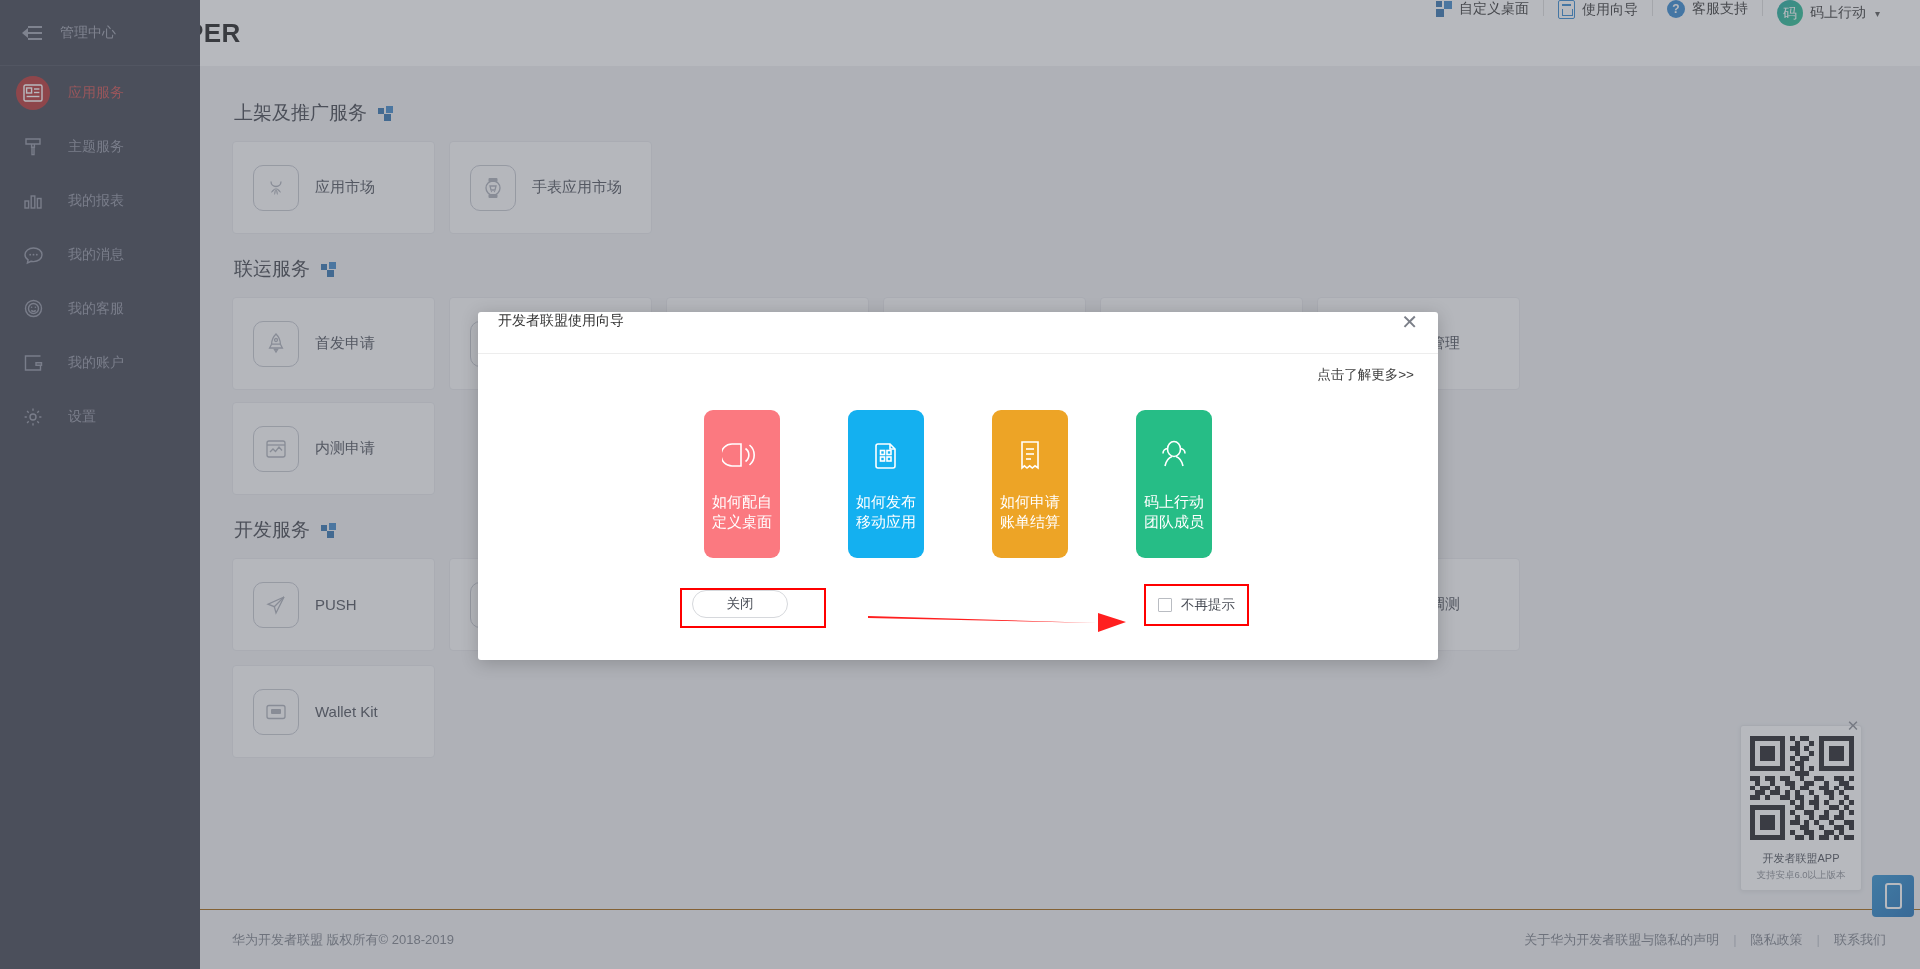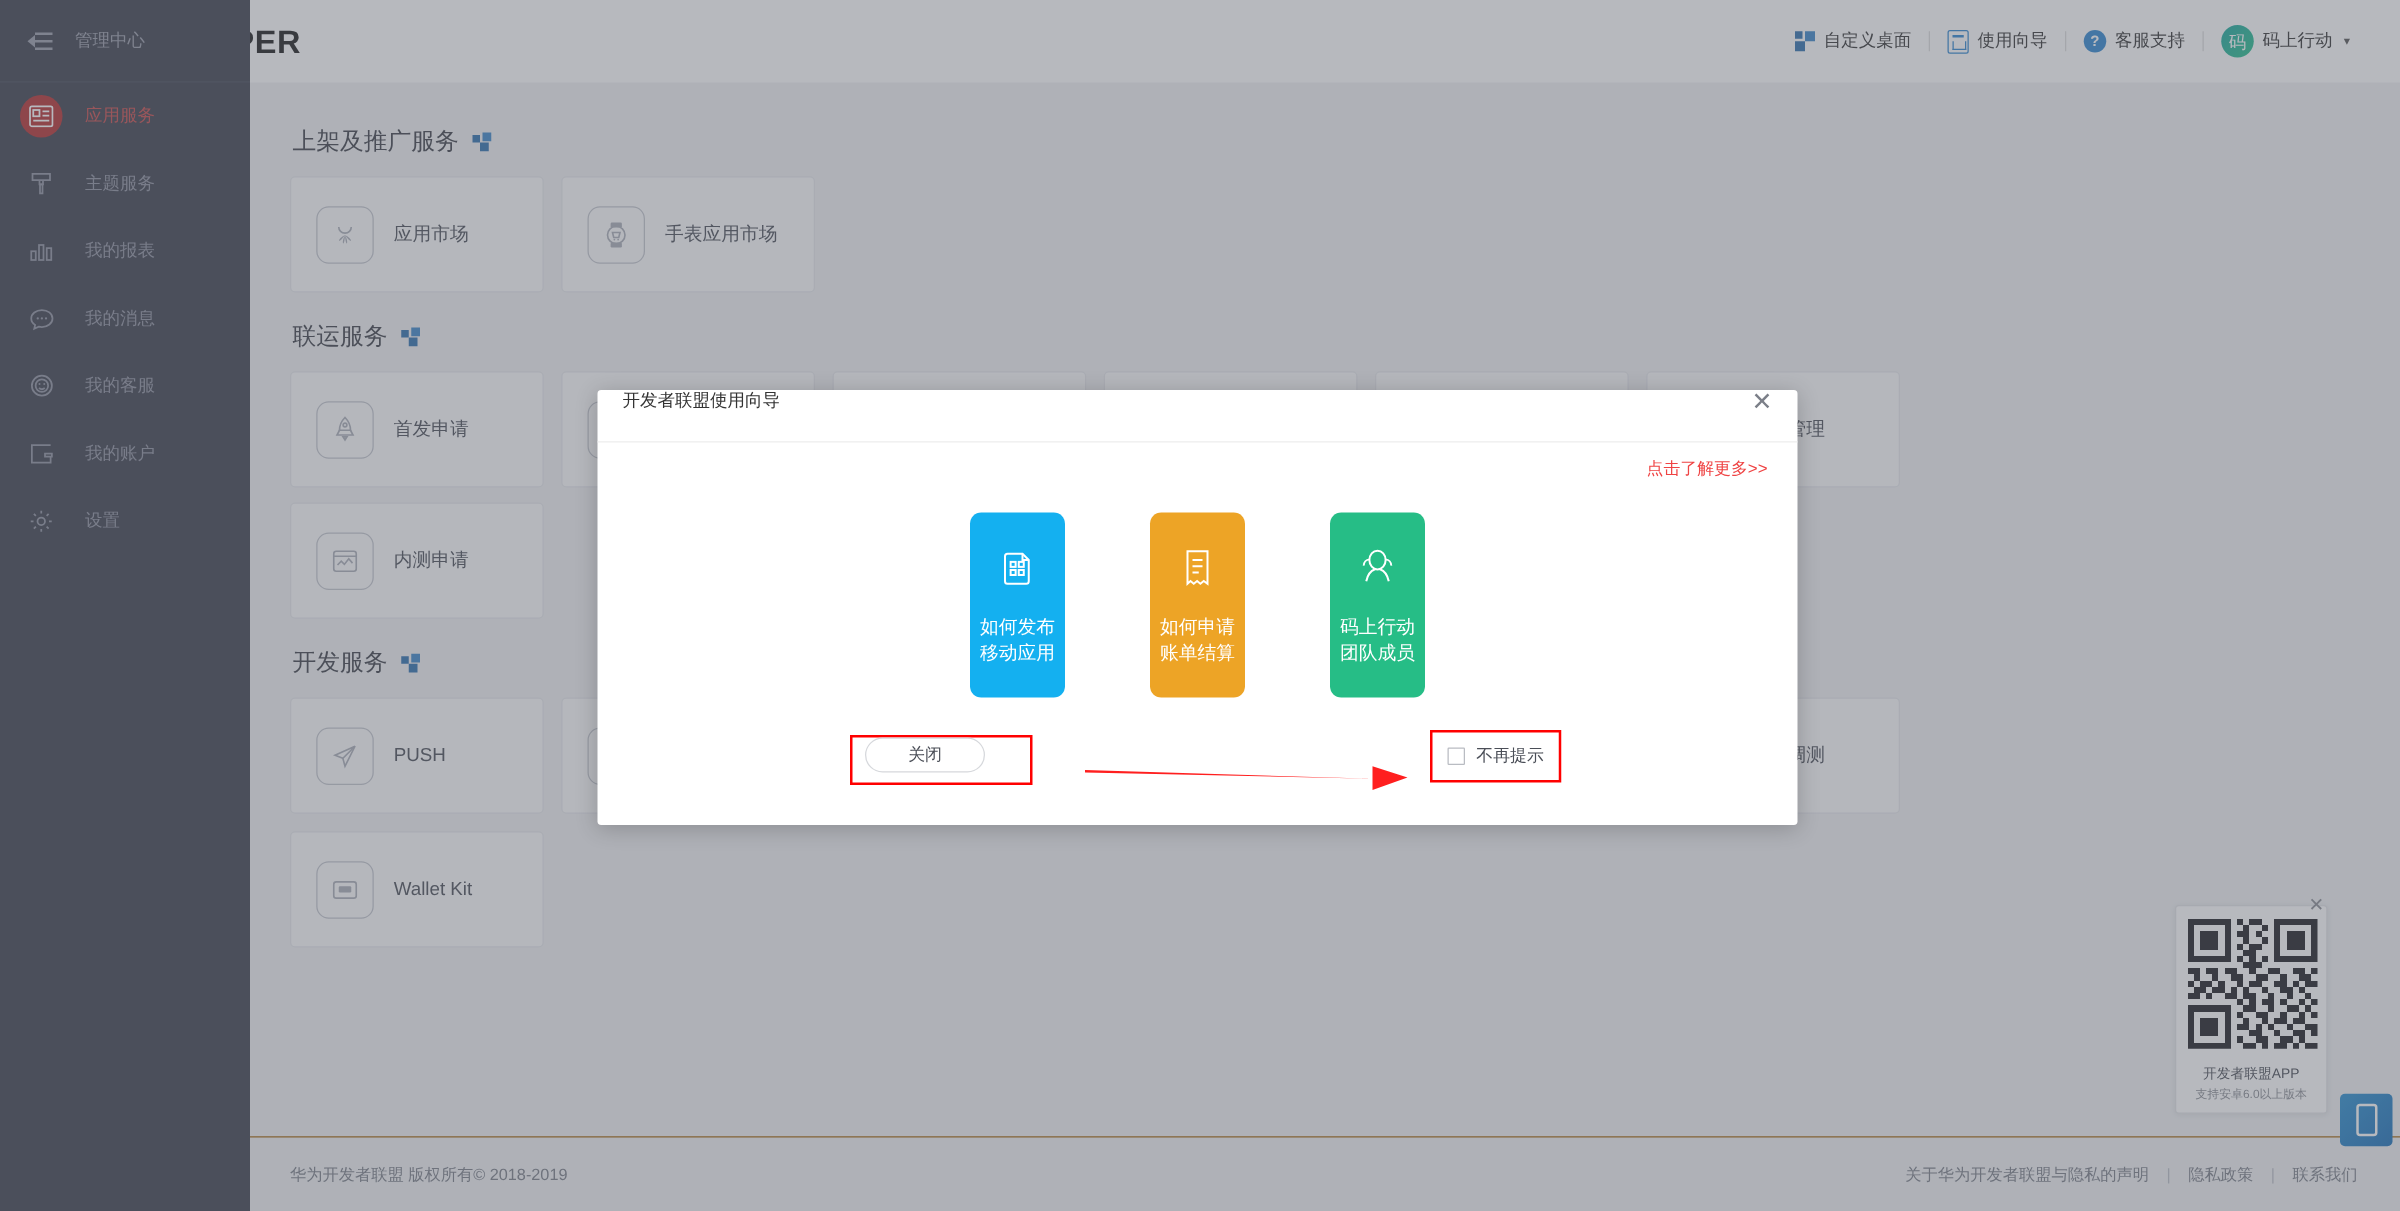--- a/index.html
+++ b/index.html
@@ -37,21 +37,21 @@
     position: absolute; bottom: 0; left: 0; width: 42px;
     text-align: center; font-size: 7px; letter-spacing: 1.2px;
     color: #1a1a1a; font-weight: bold;
   }
   .brand-text {
     margin-left: 12px; font-size: 26px; letter-spacing: 0.5px;
     color: #1b1b1b; font-weight: 600;
   }
   .header-right {
     margin-left: auto; margin-right: 26px;
-    display: flex; align-items: center; height: 100%;
+    display: flex; align-items: flex-start; height: 100%;
   }
   .hitem {
     display: flex; align-items: center; gap: 7px;
     font-size: 14px; color: #333; cursor: pointer; padding: 0 14px;
   }
   .hsep { width: 1px; height: 16px; background: #dcdcdc; }
   .ico-grid { width: 16px; height: 16px; position: relative; }
   .ico-grid i { position: absolute; background: #2f6fad; display: block; }
   .ico-grid i:nth-child(1){ left:0; top:0; width:6px; height:6px; }
   .ico-grid i:nth-child(2){ left:8px; top:0; width:8px; height:8px; background:#3b86c8;}
@@ -181,21 +181,21 @@
   .modal-head {
     height: 42px; display: flex; padding: 0 20px;
     border-bottom: 1px solid #ededed;
   }
   .modal-title { font-size: 14px; color: #333; }
   .modal-close {
     margin-left: auto; font-size: 20px; color: #7b7f88; cursor: pointer; line-height: 1;
   }
   .more-link {
     position: absolute; right: 24px; top: 54px;
-    font-size: 13.5px; color: #ef4444; cursor: pointer;
+    font-size: 13.5px; color: #404040; cursor: pointer;
   }
   .tiles {
     display: flex; gap: 68px; justify-content: center;
     margin-top: 56px;
   }
   .tile {
     width: 76px; height: 148px; border-radius: 9px;
     display: flex; flex-direction: column; align-items: center;
     justify-content: center; gap: 14px; cursor: pointer;
     color: #fff;
@@ -732,20 +732,32 @@
   <div id="dim"></div>
 
   <div class="modal">
     <div class="modal-head">
       <span class="modal-title">开发者联盟使用向导</span>
       <span class="modal-close">✕</span>
     </div>
     <span class="more-link">点击了解更多&gt;&gt;</span>
 
     <div class="tiles">
+      <div class="tile" style="background:#fb7980">
+        <span class="ticon">
+          <svg width="40" height="38" viewBox="0 0 40 38">
+              <path d="M10 8h9v22h-9a6 6 0 0 1 0-22z"></path>
+              <path d="M23.5 12.5a8 8 0 0 1 0 13"></path>
+              <path d="M27.5 9a13 13 0 0 1 0 20"></path>
+            </svg>
+        </span>
+        <span class="tlabel">
+          <span>如何配自</span><br><span>定义桌面</span>
+        </span>
+      </div>
 
       <div class="tile" style="background:#14b0f0">
         <span class="ticon">
           <svg width="38" height="38" viewBox="0 0 38 38">
               <path d="M9 10a2 2 0 0 1 2-2h12l5 5v17a2 2 0 0 1-2 2H11a2 2 0 0 1-2-2z"></path>
               <path d="M23 8v5h5"></path>
               <rect x="13.5" y="14.5" width="4" height="4"></rect>
               <rect x="20" y="14.5" width="4" height="4"></rect>
               <rect x="13.5" y="21" width="4" height="4"></rect>
               <rect x="20" y="21" width="4" height="4"></rect>

